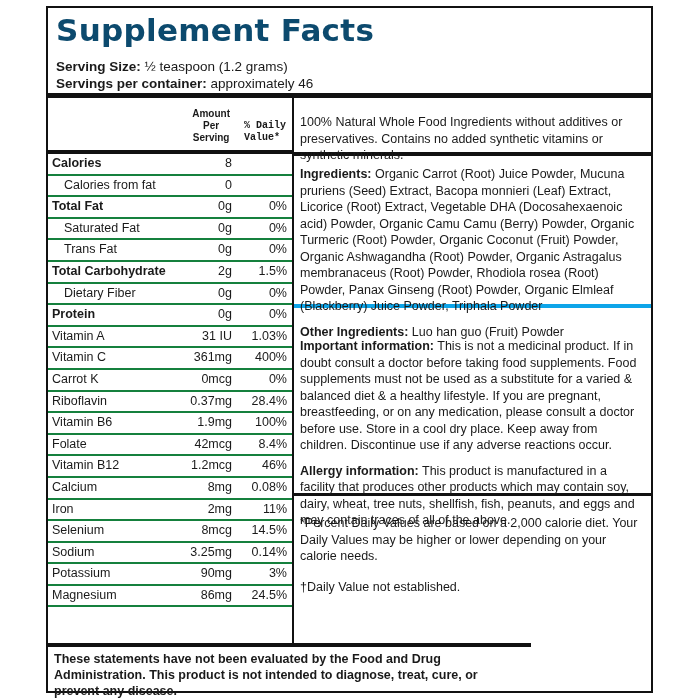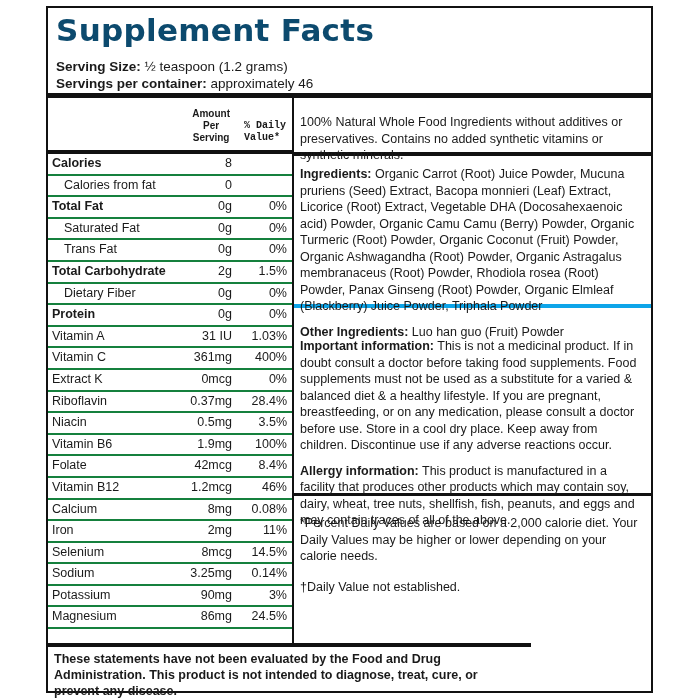--- a/index.html
+++ b/index.html
@@ -107,33 +107,28 @@
           <span class="nm">Vitamin A</span>
           <span class="am">31 IU</span>
           <span class="pc">1.03%</span>
         </div>
         <div class="nrow">
           <span class="nm">Vitamin C</span>
           <span class="am">361mg</span>
           <span class="pc">400%</span>
         </div>
         <div class="nrow">
-          <span class="nm">Extract K</span>
+          <span class="nm">Carrot K</span>
           <span class="am">0mcg</span>
           <span class="pc">0%</span>
         </div>
         <div class="nrow">
           <span class="nm">Riboflavin</span>
           <span class="am">0.37mg</span>
           <span class="pc">28.4%</span>
-        </div>
-        <div class="nrow">
-          <span class="nm">Niacin</span>
-          <span class="am">0.5mg</span>
-          <span class="pc">3.5%</span>
         </div>
         <div class="nrow">
           <span class="nm">Vitamin B6</span>
           <span class="am">1.9mg</span>
           <span class="pc">100%</span>
         </div>
         <div class="nrow">
           <span class="nm">Folate</span>
           <span class="am">42mcg</span>
           <span class="pc">8.4%</span>

